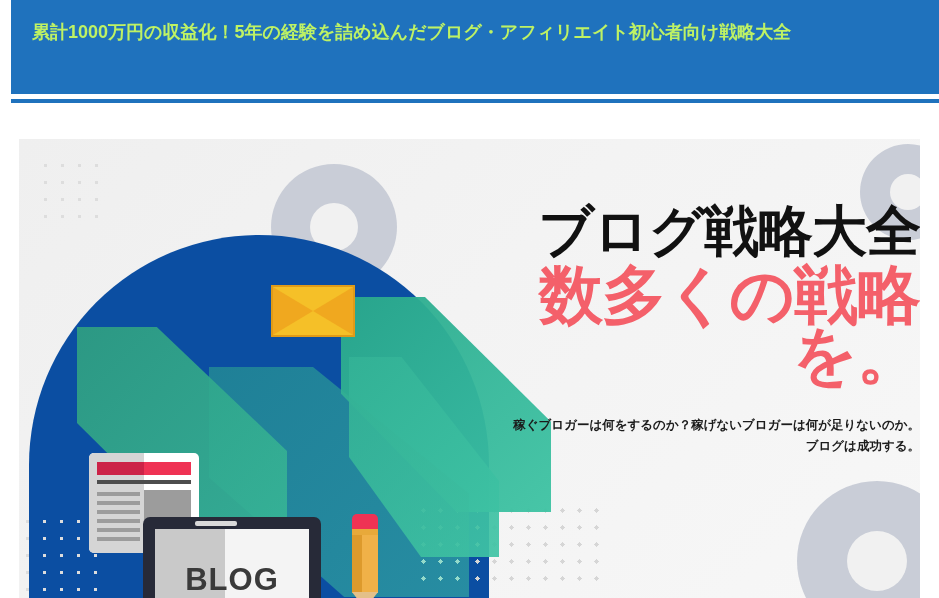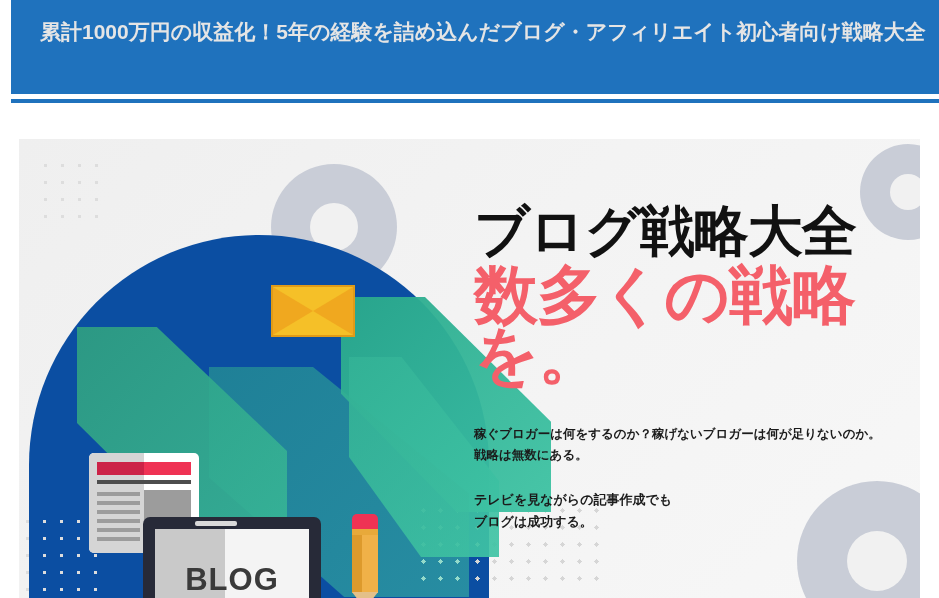--- a/index.html
+++ b/index.html
@@ -20,25 +20,25 @@
     position: absolute;
     left: 11px;
     top: 0px;
     width: 928px;
     height: 94px;
     background: #1f72bd;
     box-sizing: border-box;
   }
   #page-header-title {
     position: absolute;
-    left: 29px;
+    left: 21px;
     top: 14px;
     width: 890px;
-    color: #e5e5e5;
-    font-size: 21px;
+    color: #bef264;
+    font-size: 18px;
     font-weight: bold;
     line-height: 36px;
     letter-spacing: 0px;
     white-space: normal;
   }
   #header-rule {
     position: absolute;
     left: 11px;
     top: 99px;
     width: 928px;
@@ -265,41 +265,41 @@
     clip-path: polygon(0 0, 100% 0, 50% 100%);
   }
 
   
   #hero-copy {
     position: absolute;
     left: 455px;
     top: 0px;
     width: 446px;
     height: 459px;
-    text-align: left;
+    text-align: right;
   }
   #hero-title-main {
     position: absolute; left: 0; top: 62px; width: 446px;
     font-size: 55px; font-weight: bold; color: #111111;
     letter-spacing: -1px; line-height: 60px;
     font-family: "DejaVu Sans", sans-serif;
   }
   #hero-title-sub {
     position: absolute; left: 0; top: 126px; width: 446px;
     font-size: 64px; font-weight: bold; color: #f4606a;
     letter-spacing: -1px; line-height: 60px;
     font-family: "DejaVu Sans", sans-serif;
   }
   #hero-tagline {
     position: absolute; left: 0; top: 200px; width: 446px;
     font-size: 17px; font-weight: bold; color: #1b1b1b;
     letter-spacing: 0px;
   }
   #hero-body-1 {
-    position: absolute; left: 0; top: 285px; width: 446px;
+    position: absolute; left: 0; top: 276px; width: 446px;
     font-size: 12.5px; font-weight: bold; color: #1b1b1b;
     line-height: 21px;
   }
   #hero-body-2 {
     position: absolute; left: 0; top: 350px; width: 446px;
     font-size: 13px; font-weight: bold; color: #1b1b1b;
     line-height: 22px;
   }
 </style>
 </head>
@@ -369,21 +369,17 @@
     <div id="pencil-body-dark"></div>
     <div id="pencil-tip"></div>
 
   </div>
 
   <div id="hero-copy">
     <div id="hero-title-main">ブログ戦略大全</div>
     <div id="hero-title-sub">数多くの戦略を。</div>
     <div id="hero-body-1">
       <div>稼ぐブロガーは何をするのか？稼げないブロガーは何が足りないのか。</div>
-      <div>戦略は無数にある。</div>
-    </div>
-    <div id="hero-body-2">
-      <div>テレビを見ながらの記事作成でも</div>
       <div>ブログは成功する。</div>
     </div>
   </div>
 
 </div>
 
 </body></html>

